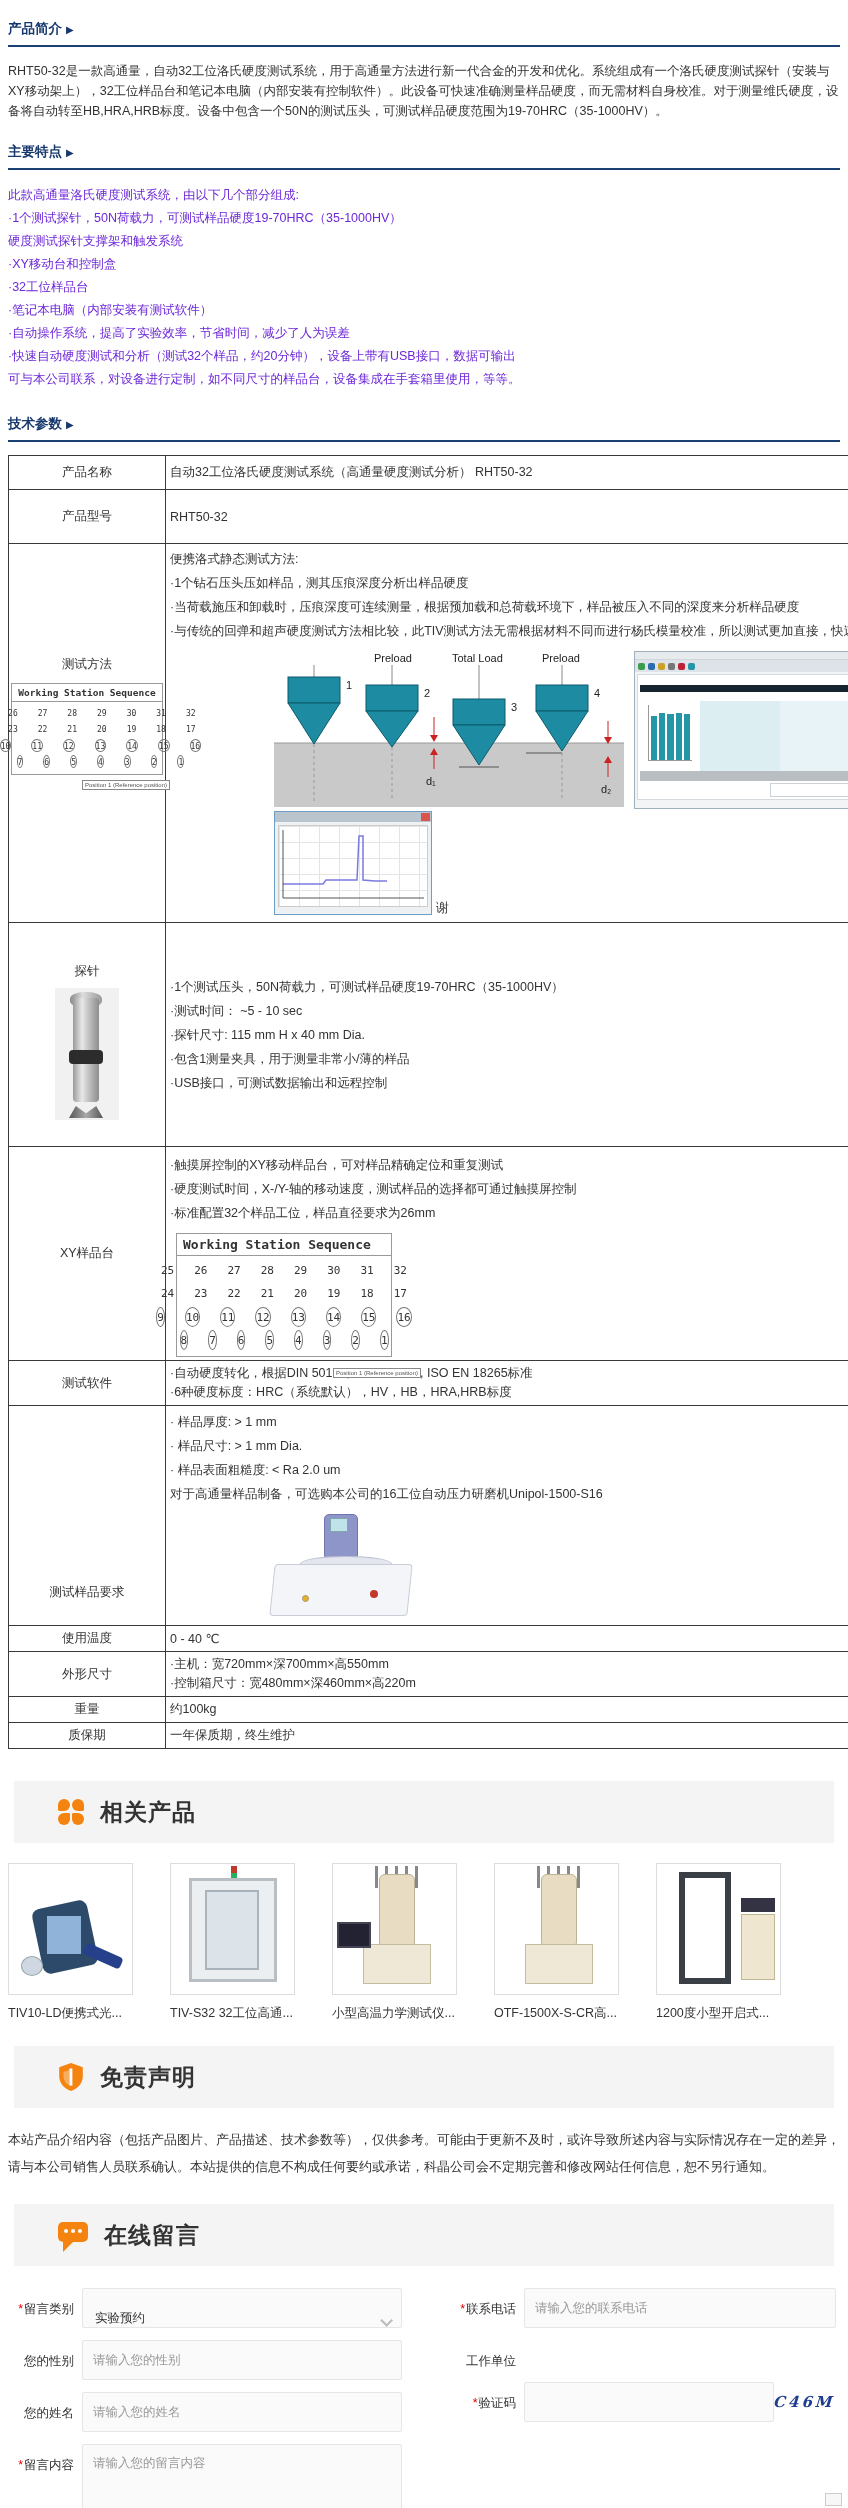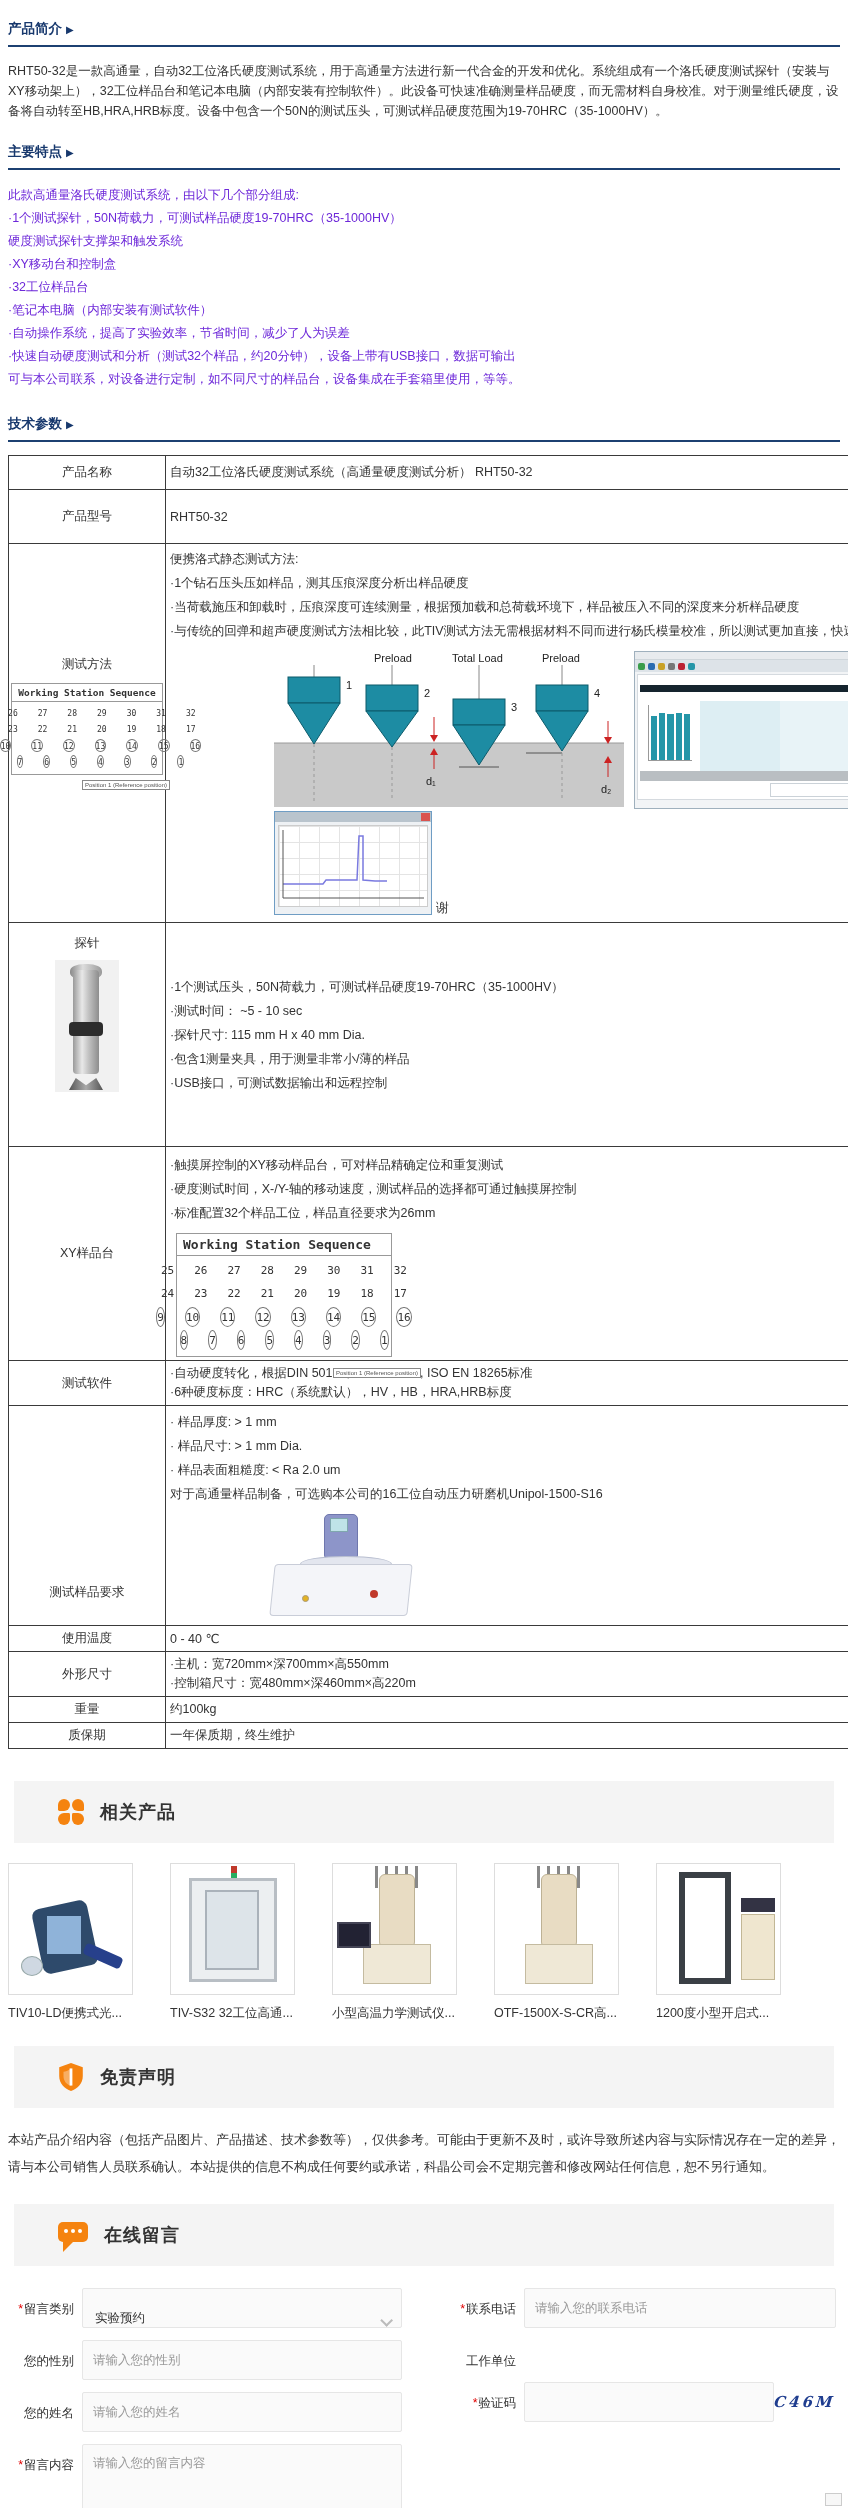--- a/index.html
+++ b/index.html
@@ -84,21 +84,21 @@
   .unipol { width:160px; height:108px; position:relative; margin:6px 0 2px 96px; }
   .unipol .base { position:absolute; left:6px; bottom:4px; width:138px; height:52px; background:#f4f5f9; border:1px solid #c9cdd8; border-radius:4px; transform:skewX(-6deg); }
   .unipol .plate { position:absolute; left:34px; bottom:48px; width:92px; height:16px; background:#e3e6ef; border:1px solid #b9bfd0; border-radius:50%; }
   .unipol .head { position:absolute; left:58px; top:2px; width:34px; height:46px; background:#8d95c9; border:1px solid #6f77ad; border-radius:5px; }
   .unipol .screen { position:absolute; left:64px; top:6px; width:18px; height:14px; background:#bfe3e8; border:1px solid #7fa7ae; }
   .unipol .btn { position:absolute; left:36px; bottom:18px; width:7px; height:7px; border-radius:50%; background:#e3b324; border:1px solid #a97; }
   .unipol .knob { position:absolute; left:104px; bottom:22px; width:8px; height:8px; border-radius:50%; background:#c0392b; }
 
   
   .banner { margin:32px 6px 0 6px; width:820px; height:62px; background:#f4f4f4; display:flex; align-items:center; padding-left:44px; }
-  .banner .b-title { font-size:18px; font-weight:bold; color:#333; margin-left:16px; letter-spacing:1px; }
+  .banner .b-title { font-size:23px; font-weight:bold; color:#333; margin-left:16px; letter-spacing:1px; }
   .clover { width:26px; height:26px; display:grid; grid-template-columns:12px 12px; grid-template-rows:12px 12px; gap:2px; }
   .clover i { background:#f5830f; border-radius:50% 50% 50% 12%; }
   .clover i:nth-child(2){ border-radius:50% 50% 12% 50%; }
   .clover i:nth-child(3){ border-radius:50% 12% 50% 50%; }
   .clover i:nth-child(4){ border-radius:12% 50% 50% 50%; }
 
   
   .cards { display:flex; gap:21px; margin:20px 0 0 0; }
   .card { width:141px; }
   .card .photo { width:125px; height:132px; border:1px solid #ddd; background:#fff; position:relative; overflow:hidden; }
@@ -324,21 +324,21 @@
                 <line x1="4" y1="4" x2="4" y2="72" stroke="#555"></line>
               </svg>
             </div>
           </div>
           <span class="thanks">谢</span>
         </div>
       </td>
     </tr>
 
     <tr style="height:224px;">
-      <td class="lbl" style="vertical-align:top; padding-top:12px;margin-top:12px;">
+      <td class="lbl" style="vertical-align:top; padding-top:40px;margin-top:12px;">
         <div>探针</div>
         <div class="probe-photo">
           <div class="probe-cap"></div>
           <div class="probe-body"></div>
           <div class="probe-band"></div>
           <div class="probe-feet"></div>
         </div>
       </td>
       <td class="val">
         <div class="cell-line">·1个测试压头，50N荷载力，可测试样品硬度19-70HRC（35-1000HV）</div>

